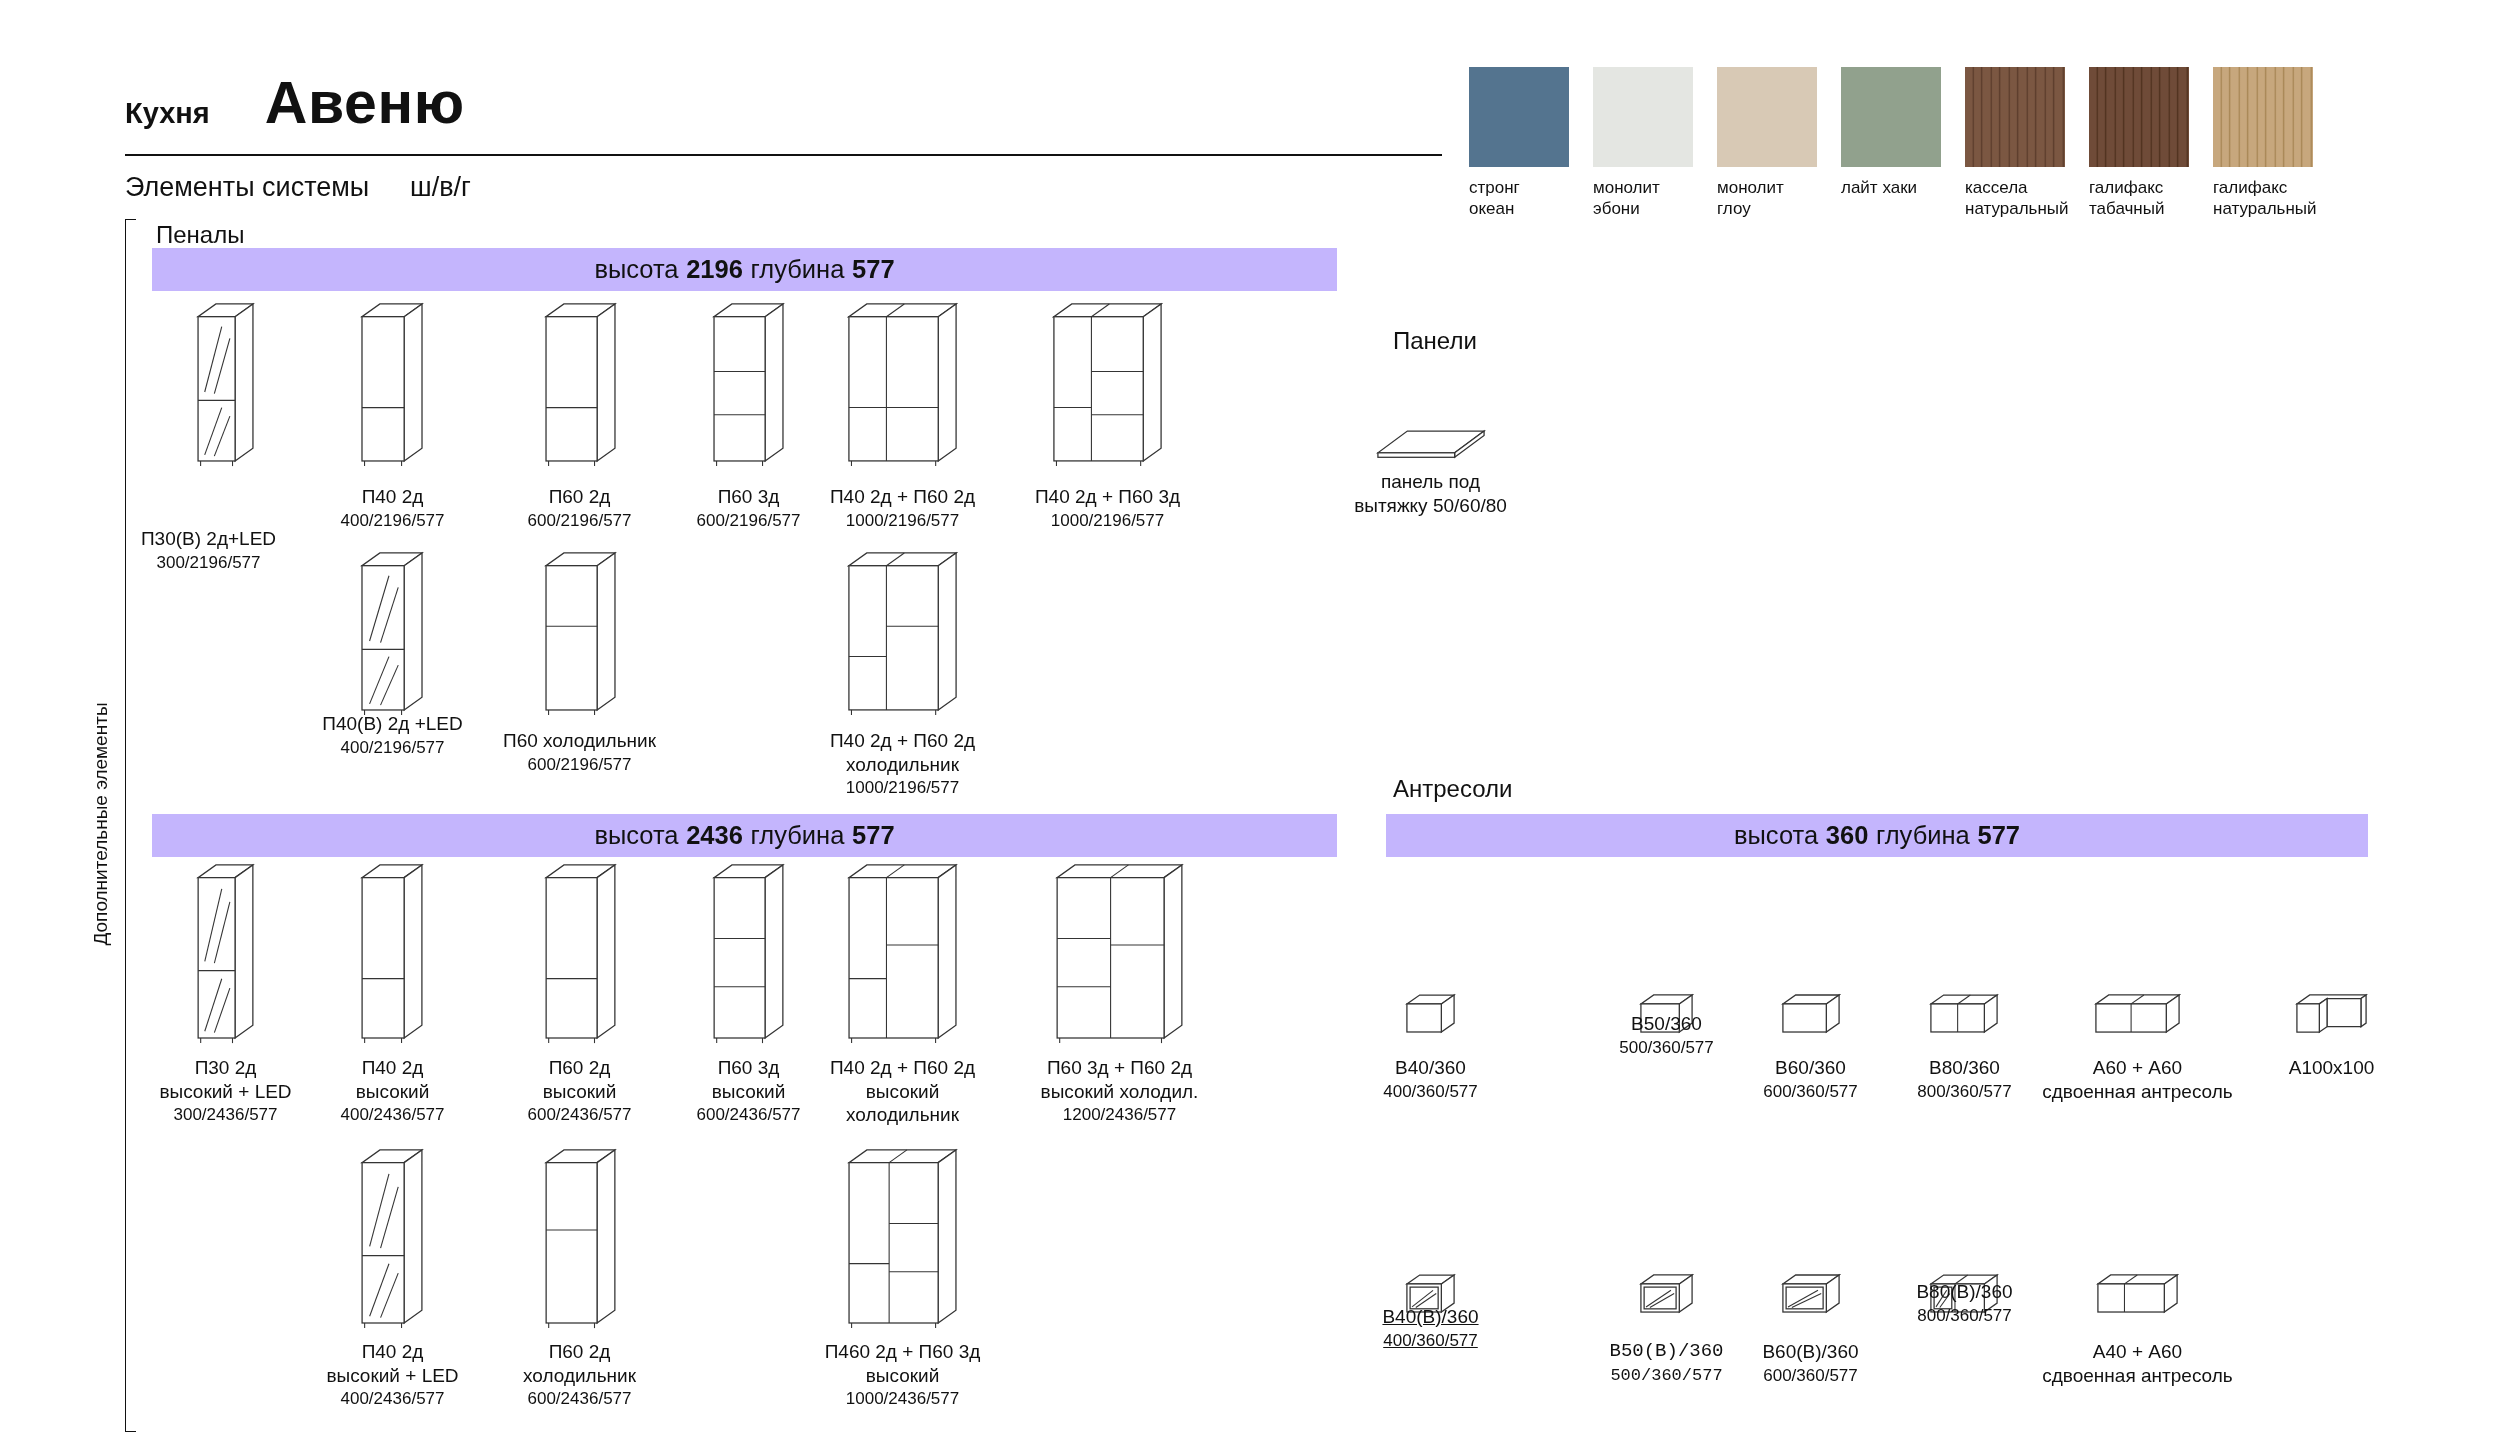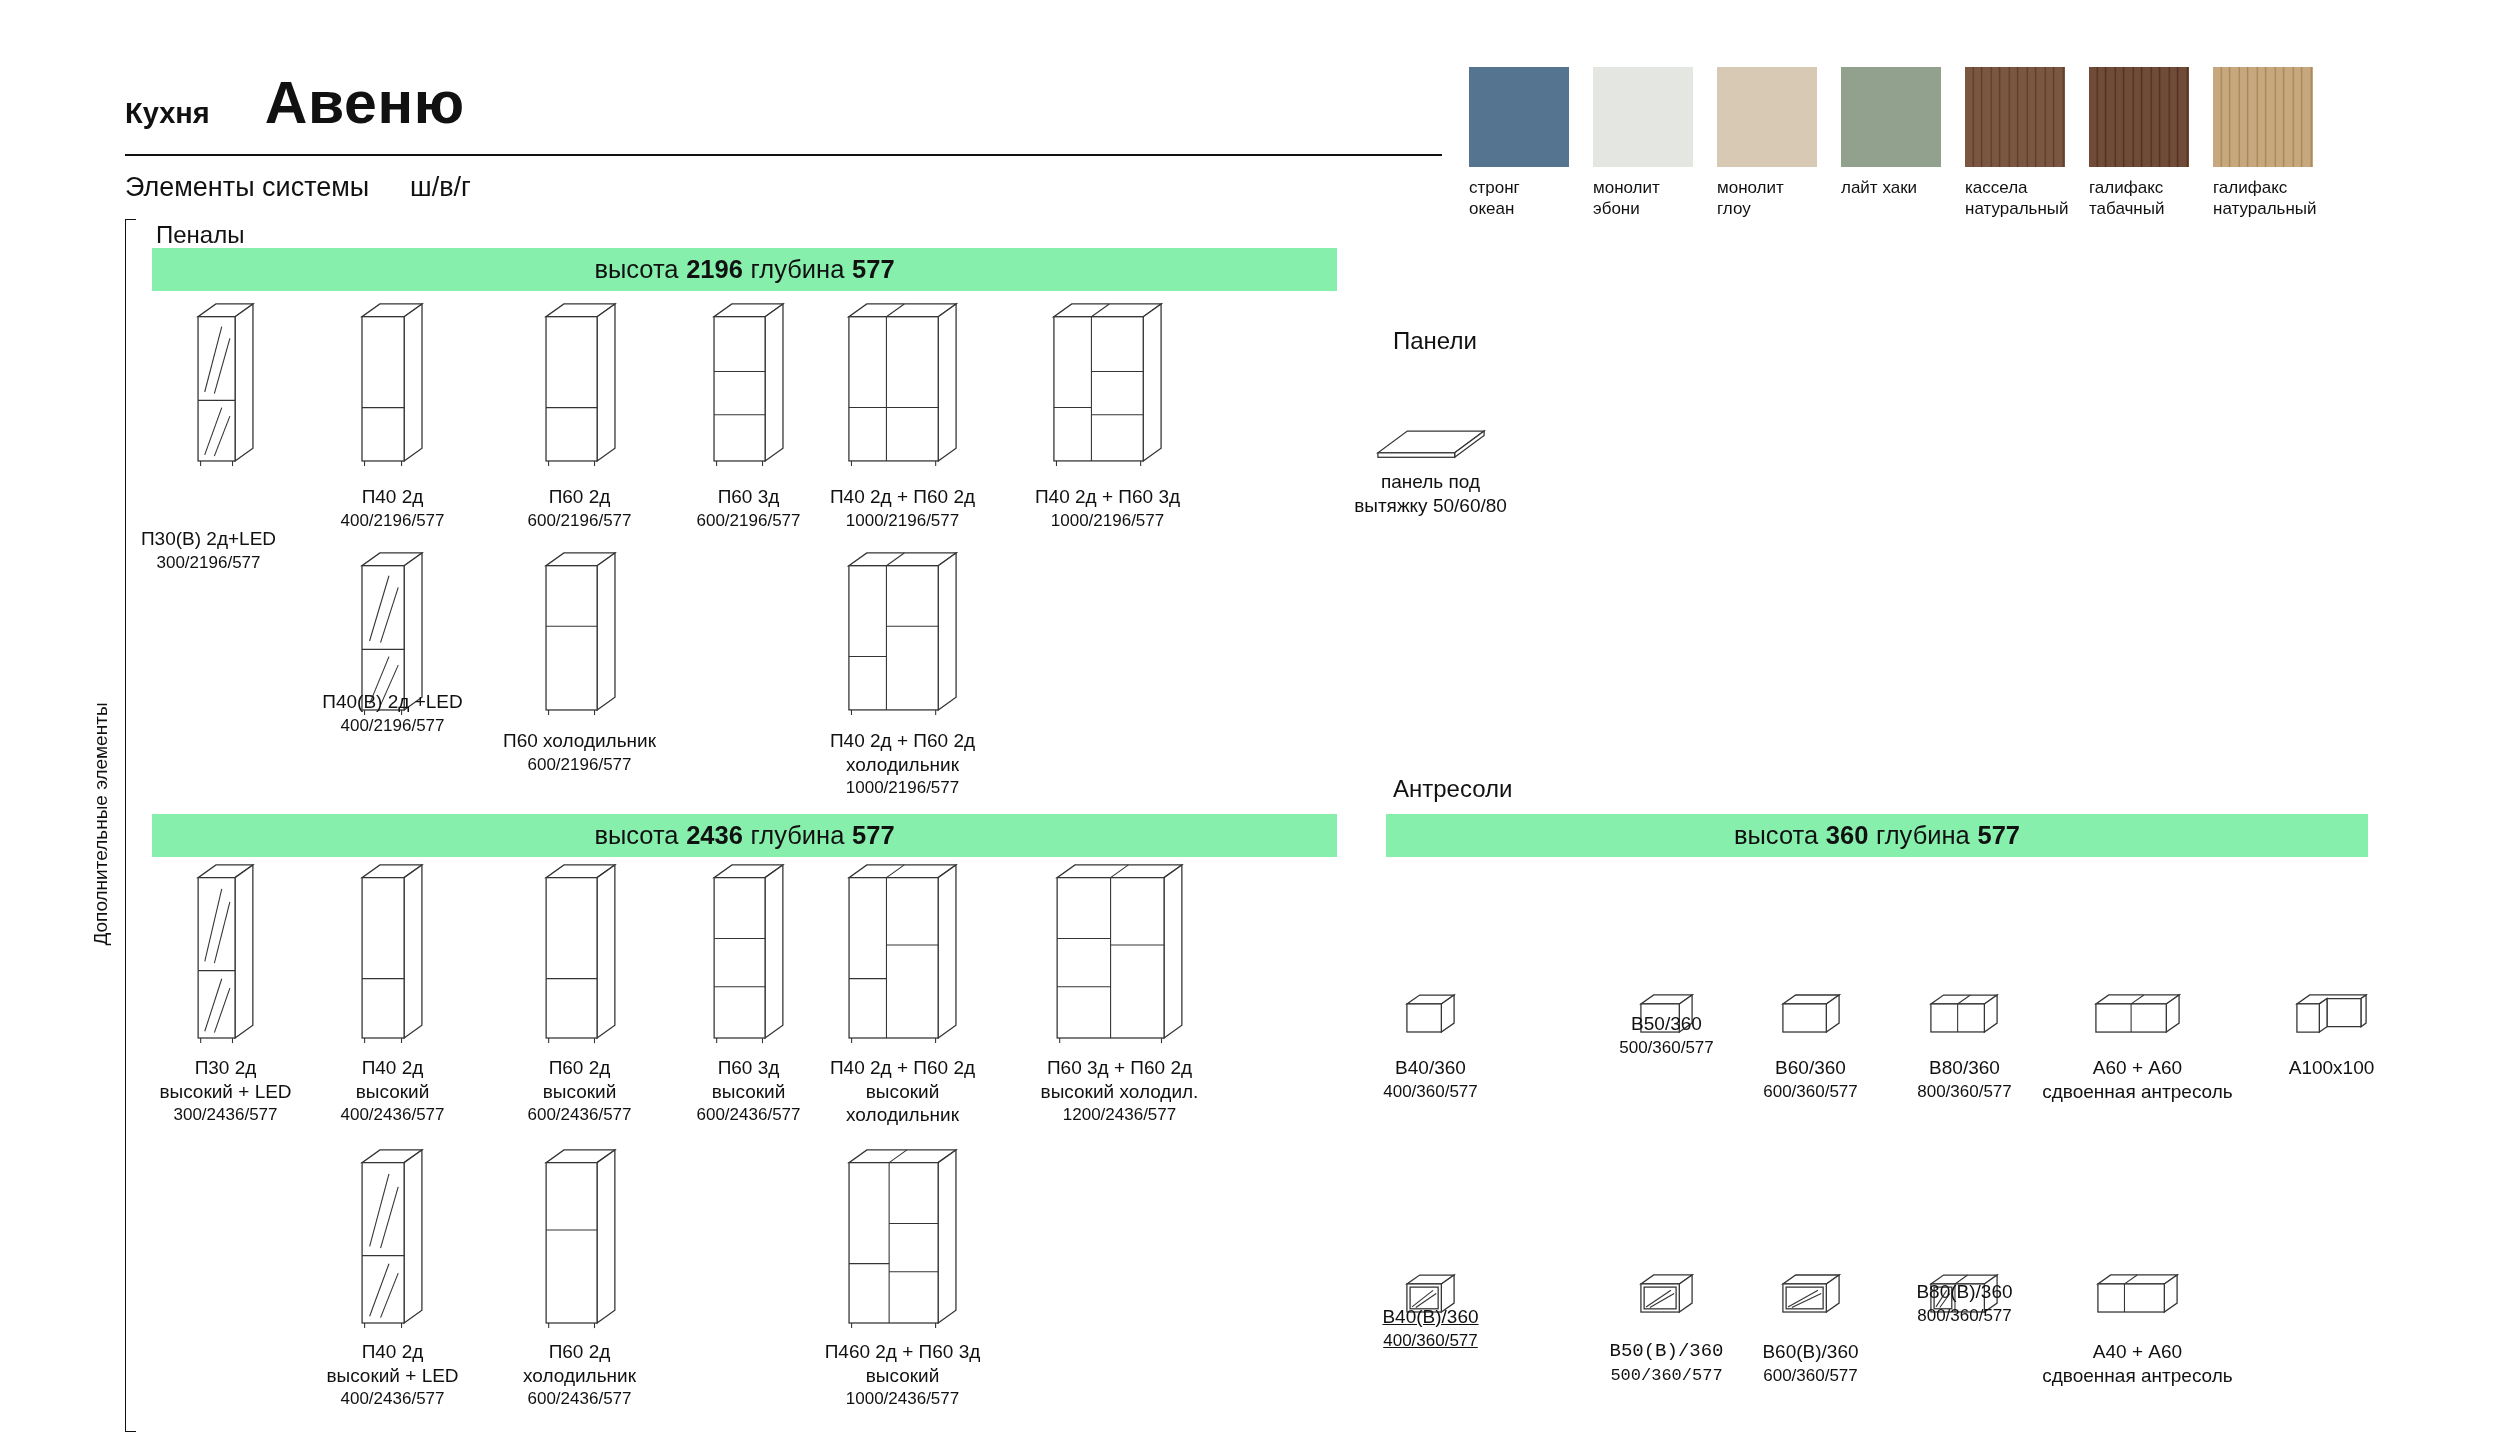--- a/index.html
+++ b/index.html
@@ -18,21 +18,21 @@
   .chip{width:100px;height:100px;}
   .swlabel{margin-top:10.2px;font-size:17px;line-height:21px;}
 
   .bracket{position:absolute;left:125px;top:219px;width:10.2px;height:1211px;
            border-left:1.9px solid #111;border-top:1.9px solid #111;border-bottom:1.9px solid #111;}
   .side-label{position:absolute;left:101px;top:824px;transform:translate(-50%,-50%) rotate(-90deg);
               white-space:nowrap;font-size:19px;}
 
   .sec-label{position:absolute;font-size:24px;}
 
-  .band{position:absolute;height:43px;background:#86efac;display:flex;align-items:center;
+  .band{position:absolute;height:43px;background:#c4b5fd;display:flex;align-items:center;
         justify-content:center;font-size:25.5px;gap:7.7px;}
   .band b{font-weight:bold;}
 
   .fig{position:absolute;}
   .fig svg{display:block;}
   .fig polygon,.fig rect{fill:#ffffff;stroke:#343434;stroke-width:2;stroke-linejoin:miter;}
   .fig line{stroke:#343434;stroke-width:1.7;}
 
   .ilabel{position:absolute;width:217px;text-align:center;font-size:19px;line-height:23.6px;}
   .ilabel .dims{font-size:17px;}
@@ -230,21 +230,21 @@
         <rect x="3" y="23" width="66" height="226"></rect>
         <line x1="3" y1="154.07999999999998" x2="69" y2="154.07999999999998"></line>
         <line x1="14.879999999999999" y1="140.97199999999998" x2="45.24" y2="38.7296"></line>
         <line x1="32.04" y1="143.59359999999998" x2="59.76" y2="57.080799999999996"></line>
         <line x1="14.879999999999999" y1="239.508" x2="45.24" y2="165.47039999999998"></line>
         <line x1="32.04" y1="241.4064" x2="59.76" y2="178.7592"></line>
         <line x1="7" y1="249" x2="7" y2="257"></line>
         <line x1="65" y1="249" x2="65" y2="257"></line>
       </svg>
     </div>
-    <div class="ilabel" style="left: 284px; top: 690px;">
+    <div class="ilabel" style="left: 284px; top: 712px;">
       <div class="lname">П40(В) 2д +LED</div>
       <div class="dims">400/2196/577</div>
     </div>
     <div class="fig" style="left: 544px; top: 551px;">
       <svg xmlns="http://www.w3.org/2000/svg" width="73" height="166" viewBox="0 0 114 260">
         <polygon points="3,23 83,23 111,3 31,3"></polygon>
         <polygon points="83,23 111,3 111,229 83,249"></polygon>
         <rect x="3" y="23" width="80" height="226"></rect>
         <line x1="3" y1="117.92" x2="83" y2="117.92"></line>
         <line x1="7" y1="249" x2="7" y2="257"></line>

